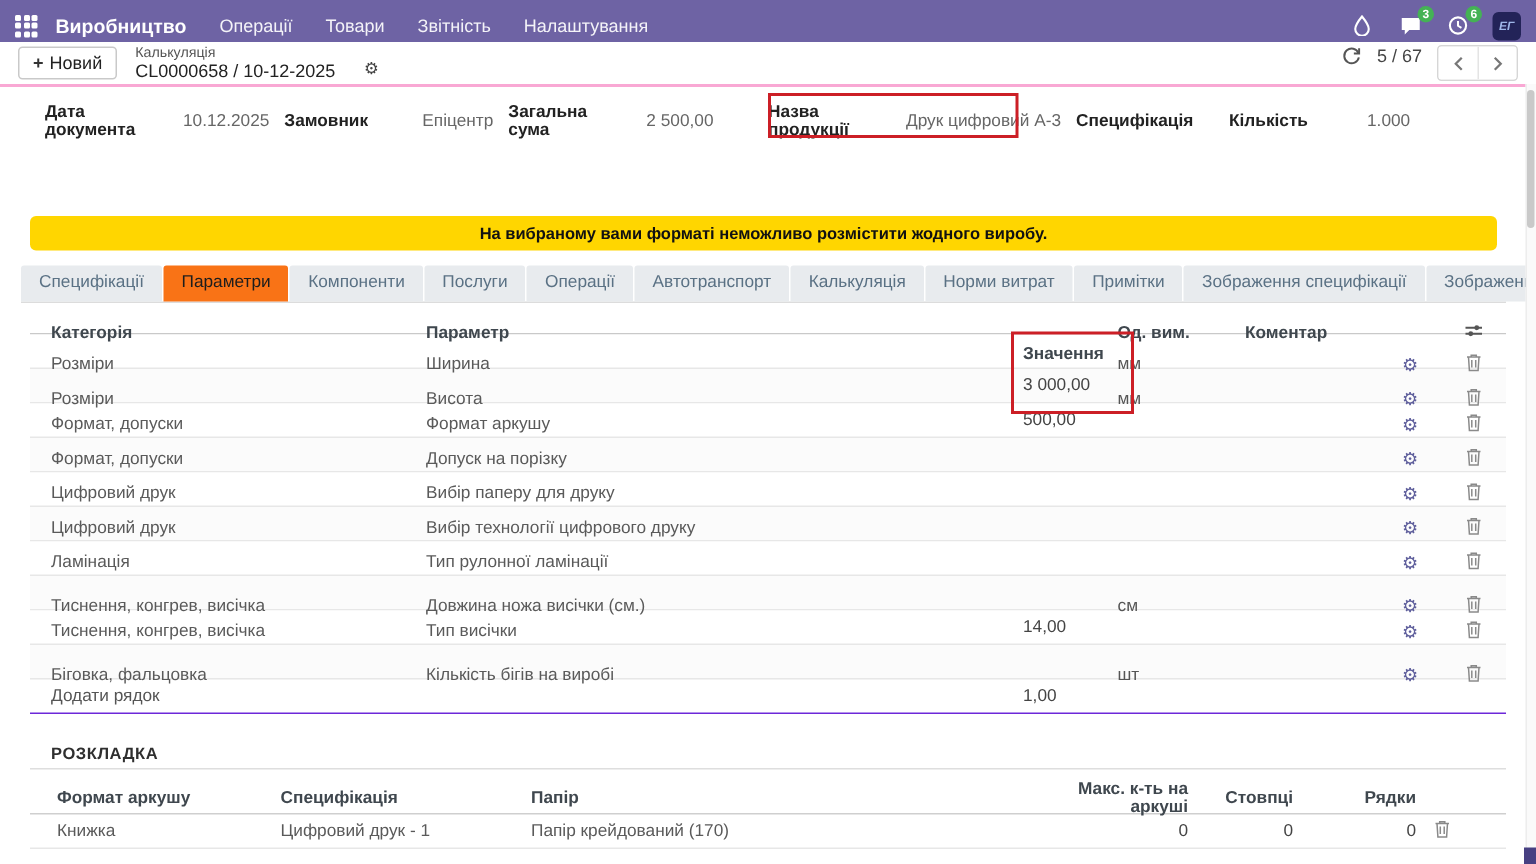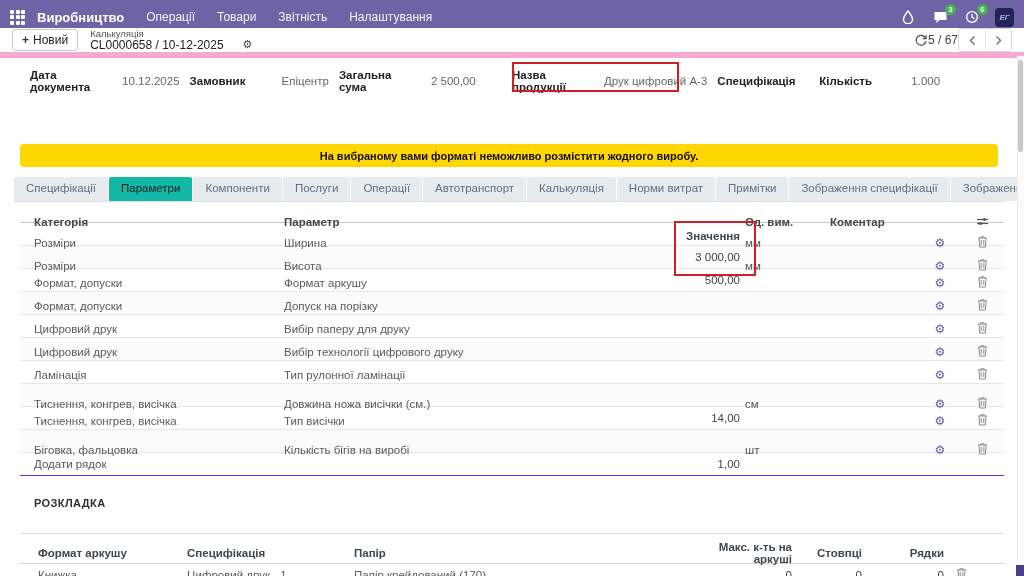--- a/index.html
+++ b/index.html
@@ -20,29 +20,29 @@
   .nav-ico { position:relative; width:18px; height:18px; display:flex; align-items:center; justify-content:center; cursor:pointer; }
   .badge { position:absolute; top:-4px; right:-7px; background:#44b255; color:#fff;
     font-size:8px; line-height:11px; min-width:11px; height:11px; border-radius:6px;
     text-align:center; padding:0 2px; font-weight:bold; }
   .avatar { width:19px; height:19px; border-radius:4px; background:#232358; color:#9fb6e8;
     font-size:8px; font-style:italic; font-weight:bold; display:flex; align-items:center;
     justify-content:center; cursor:pointer; }
 
   
   .control { position:absolute; top:28px; left:0; right:0; height:30px; background:#fff;
-    border-bottom:6px solid #f9a8d4; display:flex; align-items:center; padding:0 12px; }
+    border-bottom:2px solid #f9a8d4; display:flex; align-items:center; padding:0 12px; }
   .btn-new { border:1px solid #c9c9c9; border-radius:3px; background:#fff; padding:3px 9px;
     font-size:12px; color:#222; cursor:pointer; display:flex; align-items:center; gap:4px; }
   .btn-new::before { content:"+"; color:#333; font-weight:bold; }
   .crumbs { margin-left:12px; line-height:1.05; }
   .crumb-model { font-size:9.5px; color:#555; }
   .crumb-record { font-size:12px; color:#222; display:flex; align-items:center; gap:19px; }
   .gear-sm { color:#444; font-size:11px; cursor:pointer; }
-  .cp-right { margin-left:auto; display:flex; align-items:center; }
+  .cp-right { margin-left:auto; display:flex; align-items:flex-start; gap:10px; }
   .pager-val { color:#444; font-size:12px; }
   .pager-btns { display:flex; border:1px solid #d6d6d6; border-radius:3px; overflow:hidden; }
   .pager-btns button { background:#fff; border:none; width:26px; height:22px; cursor:pointer;
     display:flex; align-items:center; justify-content:center; color:#666; }
   .pager-btns button + button { border-left:1px solid #e4e4e4; }
 
   
   .form-grid { position:absolute; top:58px; left:0; right:20px; padding:14px 0 0 30px;
     display:grid; grid-template-columns:482px 1fr; }
   .fcol { display:flex; flex-direction:row; gap:10px; }
@@ -53,44 +53,44 @@
   
   .banner { position:absolute; top:144px; left:20px; width:978px; height:23px;
     background:#ffd600; border-radius:4px; display:flex; align-items:center;
     justify-content:center; font-size:11px; font-weight:bold; color:#111; }
 
   
   .tabs { position:absolute; top:177px; left:14px; right:20px; display:flex;
     border-bottom:1px solid #dcdcdc; height:25px; }
   .tab { padding:5px 12px; font-size:11.5px; color:#5a7184; background:#e8ebee;
     cursor:pointer; white-space:nowrap; border-radius:2px 2px 0 0; margin-right:1px; }
-  .tab.active { background:#14b8a6; color:#1d1d1d; }
+  .tab.active { background:#f97316; color:#1d1d1d; }
 
   
   .ptable { position:absolute; top:202px; left:20px; width:984px; }
   .prow { display:grid; grid-template-columns:250px 412px 58px 86px 1fr 40px 44px;
     align-items:center; height:23px; border-bottom:1px solid #e7e7e7; background:#fff; }
   .prow.head { height:21px; border-bottom:1px solid #c9c9c9; background:#fff; }
   .prow.head > div { font-weight:bold; color:#3f474e; font-size:11.5px; }
   .prow:nth-child(even):not(.head) { background:#fbfbfb; }
   .c-cat { padding-left:14px; color:#5a5a5a; font-size:11.5px; }
   .c-par { padding-left:14px; color:#5a5a5a; font-size:11.5px; }
-  .c-val { text-align:right; color:#444; font-size:11.5px;margin-top:28px; }
+  .c-val { text-align:left; color:#444; font-size:11.5px;margin-top:28px; }
   .c-unit { padding-left:5px; color:#555; font-size:11.5px; }
   .c-com { padding-left:4px; color:#555; font-size:11.5px; }
   .c-gear { text-align:center; color:#5f5f9c; font-size:12px; cursor:pointer; }
   .c-trash { text-align:center; cursor:pointer; color:#8a8a8a; }
   .c-adjust { text-align:center; cursor:pointer; color:#555; }
   .add-row { height:23px; display:flex; align-items:center; padding-left:14px;
     border-bottom:1px solid #6d28d9; color:#555; font-size:11.5px; cursor:pointer; }
 
   
   .lsection { position:absolute; top:497px; left:20px; width:984px; }
   .ltitle { font-size:11px; font-weight:bold; letter-spacing:.4px; color:#2f2f2f;
-    padding:0 0 24px 14px; border-bottom:1px solid #dedede; }
+    padding:0 0 3px 14px; border-bottom:1px solid #dedede; }
   .ltable { margin-top:7px; }
   .lrow { display:grid; grid-template-columns:167px 167px 330px 112px 70px 82px 1fr;
     align-items:center; height:23px; border-bottom:1px solid #e7e7e7; }
   .lrow.head { border-bottom:1px solid #cfcfcf; }
   .lrow.head > div { font-weight:bold; color:#3f474e; font-size:11.5px; }
   .l-c1 { padding-left:18px; color:#5a5a5a; font-size:11.5px; }
   .l-c2,.l-c3 { color:#5a5a5a; font-size:11.5px; }
   .l-num { text-align:right; padding-right:4px; color:#444; font-size:11.5px; }
   .l-trash { padding-left:8px; color:#8a8a8a; cursor:pointer; }
 

